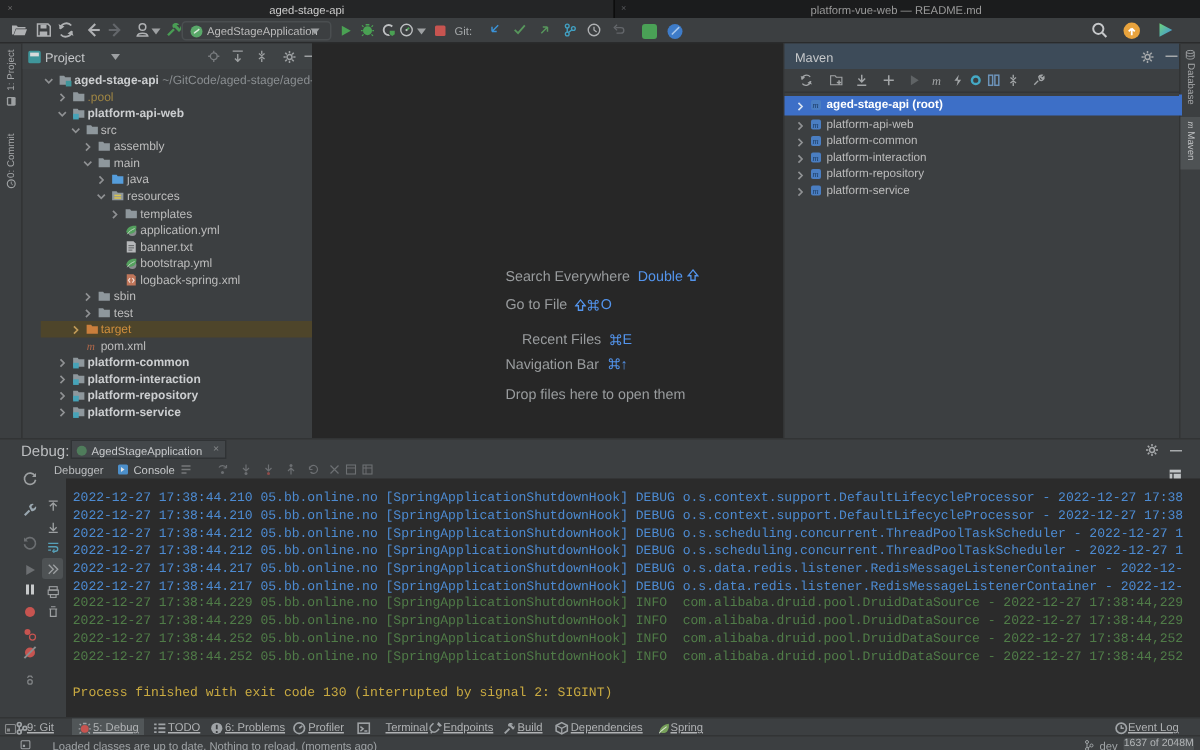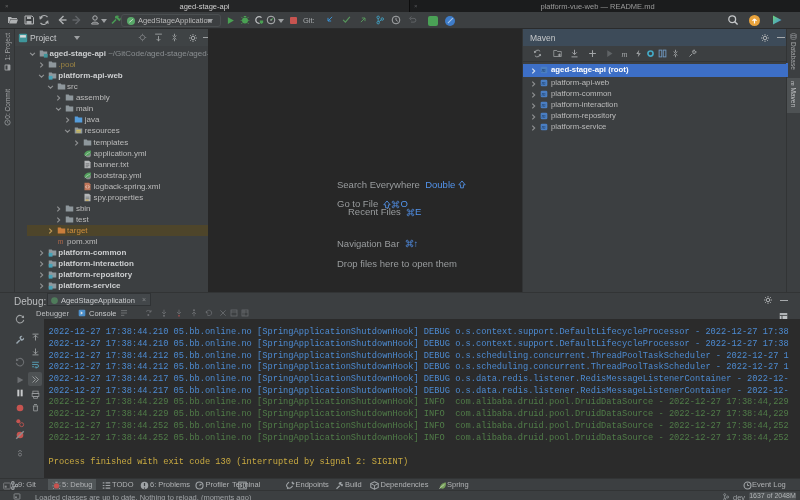--- a/index.html
+++ b/index.html
@@ -60,21 +60,21 @@
 #debug { position:absolute; left:0; top:292px; width:800px; height:186px; background:#3c3f41; border-top:1px solid #323435; }
 .dcicon { position:absolute; width:10px; height:10px; }
 #console { position:absolute; left:44px; top:26px; width:756px; height:160px; background:#2b2b2b; overflow:hidden; }
 #console pre { position:absolute; left:4.5px; top:8.2px; font-family:Liberation Mono, monospace; font-size:8.7px; line-height:11.7px; }
 .cblue { color:#4d8bd2; }
 .cgreen { color:#507c48; }
 .cyellow { color:#c9aa41; position:absolute; left:4.5px; top:137.5px; font-family:"Liberation Mono", monospace; font-size:8.7px; }
 
 
 #toolwinbar { position:absolute; left:0; top:478px; width:800px; height:12px; background:#3c3f41; border-top:1px solid #323435; }
-.bwtab { position:absolute; top:0; height:12px; font-size:7.5px; color:#b0b2b4; line-height:13px; white-space:nowrap; }
+.bwtab { position:absolute; top:0; height:12px; font-size:7.5px; color:#b0b2b4; line-height:13px; white-space:nowrap;text-decoration:underline; }
 #statusbar { position:absolute; left:0; top:490px; width:800px; height:10px; background:#3c3f41; border-top:1px solid #323435; font-size:7.5px; color:#9fa3a6; }
 </style>
 </head>
 <body>
 <div id="screen">
 
 <div id="wtabs">
   <div class="wtab active" style="left:0; width:409px;">aged-stage-api</div>
   <div class="wtab inactive" style="left:409px; width:391px;text-indent:-15px;">platform-vue-web — README.md</div>
   <div class="abs" style="left:5px;top:3px;color:#6a6a6a;font-size:6px;line-height:6px;">×</div>
@@ -383,30 +383,20 @@
         <div class="trow" style="">
           <span class="ic" style="left:56px;">
             <svg width="9" height="9" viewBox="0 0 12 12">
               <path d="M2 1h6l2 2v8H2z" fill="#c0765a"></path>
               <path d="M5 4.5 3.5 6.5 5 8.5M7 4.5 8.5 6.5 7 8.5" fill="none" stroke="#f3ded6" stroke-width="1"></path>
             </svg>
           </span>
           <span class="tx" style="left:66.5px;">logback-spring.xml</span>
         </div>
         <div class="trow" style="">
-          <span class="ic" style="left:56px;">
-            <svg width="9" height="9" viewBox="0 0 12 12">
-              <path d="M2 1h6l2 2v8H2z" fill="#b4b6b8"></path>
-              <path d="M3.5 5.5h5M3.5 7.5h5" stroke="#707376" stroke-width="1"></path>
-              <path d="M3.5 9.5h4" stroke="#c9a63f" stroke-width="1.4"></path>
-            </svg>
-          </span>
-          <span class="tx" style="left:66.5px;">spy.properties</span>
-        </div>
-        <div class="trow" style="">
           <span class="ar" style="left:27.400000000000002px;">
             <svg width="9" height="8" viewBox="0 0 10 10">
               <path d="M3.5 2 6.5 5 3.5 8" fill="none" stroke="#8f9193" stroke-width="1.4"></path>
             </svg>
           </span>
           <span class="ic" style="left:38.400000000000006px;">
             <svg width="9" height="9" viewBox="0 0 12 12">
               <path d="M1 2h4l1 1.3h5V10H1z" fill="#8e979c"></path>
             </svg>
           </span>
@@ -508,21 +498,21 @@
 <div id="editor">
   <div class="hintline" style="top:149.7px;">Search Everywhere&nbsp;&nbsp;<b>Double <svg class="kg" width="8" height="9" viewBox="0 0 12 13">
             <path d="M6 1.2 10.8 7H8.1v4.5H3.9V7H1.2z" fill="none" stroke="#5394ec" stroke-width="1.3"></path>
           </svg></b></div>
   <div class="hintline" style="top:169.3px;">Go to File&nbsp;&nbsp;<b><svg class="kg" width="8" height="9" viewBox="0 0 12 13">
             <path d="M6 1.2 10.8 7H8.1v4.5H3.9V7H1.2z" fill="none" stroke="#5394ec" stroke-width="1.3"></path>
           </svg><svg class="kg" width="9" height="9" viewBox="0 0 14 14">
             <path d="M5 5h4v4H5z" fill="none" stroke="#5394ec" stroke-width="1.1"></path>
             <path d="M5 5H3.2A1.6 1.6 0 1 1 5 3.2zM9 5h1.8A1.6 1.6 0 1 0 9 3.2zM5 9H3.2A1.6 1.6 0 1 0 5 10.8zM9 9h1.8A1.6 1.6 0 1 1 9 10.8z" fill="none" stroke="#5394ec" stroke-width="1.1"></path>
           </svg>O</b></div>
-  <div class="hintline" style="top:177px;padding-left:11px;">Recent Files&nbsp;&nbsp;<b><svg class="kg" width="9" height="9" viewBox="0 0 14 14">
+  <div class="hintline" style="top:192px;padding-left:11px;">Recent Files&nbsp;&nbsp;<b><svg class="kg" width="9" height="9" viewBox="0 0 14 14">
             <path d="M5 5h4v4H5z" fill="none" stroke="#5394ec" stroke-width="1.1"></path>
             <path d="M5 5H3.2A1.6 1.6 0 1 1 5 3.2zM9 5h1.8A1.6 1.6 0 1 0 9 3.2zM5 9H3.2A1.6 1.6 0 1 0 5 10.8zM9 9h1.8A1.6 1.6 0 1 1 9 10.8z" fill="none" stroke="#5394ec" stroke-width="1.1"></path>
           </svg>E</b></div>
   <div class="hintline" style="top:208.9px;">Navigation Bar&nbsp;&nbsp;<b><svg class="kg" width="9" height="9" viewBox="0 0 14 14">
             <path d="M5 5h4v4H5z" fill="none" stroke="#5394ec" stroke-width="1.1"></path>
             <path d="M5 5H3.2A1.6 1.6 0 1 1 5 3.2zM9 5h1.8A1.6 1.6 0 1 0 9 3.2zM5 9H3.2A1.6 1.6 0 1 0 5 10.8zM9 9h1.8A1.6 1.6 0 1 1 9 10.8z" fill="none" stroke="#5394ec" stroke-width="1.1"></path>
           </svg>↑</b></div>
   <div class="hintline" style="top:229.1px;">Drop files here to open them</div>
 </div>
 
@@ -895,21 +885,21 @@
         <path d="M6 6 8.7 3.9" stroke="#9fa3a6" stroke-width="1.5"></path>
       </svg>
     </div>
     <div class="bwtab" style="left:205.5px;top:478px;">Profiler</div>
     <div class="abs" style="left:238px;top:480.5px;width:8px;height:8px;">
       <svg width="9" height="9" viewBox="0 0 12 12">
         <rect x="1" y="1.5" width="10" height="9" fill="none" stroke="#9fa3a6" stroke-width="1.4"></rect>
         <path d="M3 4.5 5.5 6.5 3 8.5M6.5 8.5H9.2" stroke="#9fa3a6" fill="none" stroke-width="1.3"></path>
       </svg>
     </div>
-    <div class="bwtab" style="left:232px;top:478px;">Terminal</div>
+    <div class="bwtab" style="left:257px;top:478px;">Terminal</div>
     <div class="abs" style="left:286px;top:480.5px;width:8px;height:8px;">
       <svg width="9" height="9" viewBox="0 0 12 12">
         <path d="M4 1.5 2 3.5a3.5 3.5 0 0 0 5 5L9 6.5M3 9 1.5 10.5M7.5 2 10 4.5M8 1l3 3" stroke="#9fa3a6" fill="none" stroke-width="1.4"></path>
       </svg>
     </div>
     <div class="bwtab" style="left:295.5px;top:478px;">Endpoints</div>
     <div class="abs" style="left:335px;top:480.5px;width:8px;height:8px;">
       <svg width="9" height="9" viewBox="0 0 12 12">
         <path d="M2 10.5 6.2 6.3" stroke="#9fa3a6" stroke-width="1.7"></path>
         <path d="M5 2.5c1-1.5 3.5-1.5 4.5 0l-1.8.3 2.3 2.3.3-1.8c1 1.5.3 3.3-1 4L6.5 4.5c-.8.3-1.8 0-1.5-2z" fill="#9fa3a6"></path>

